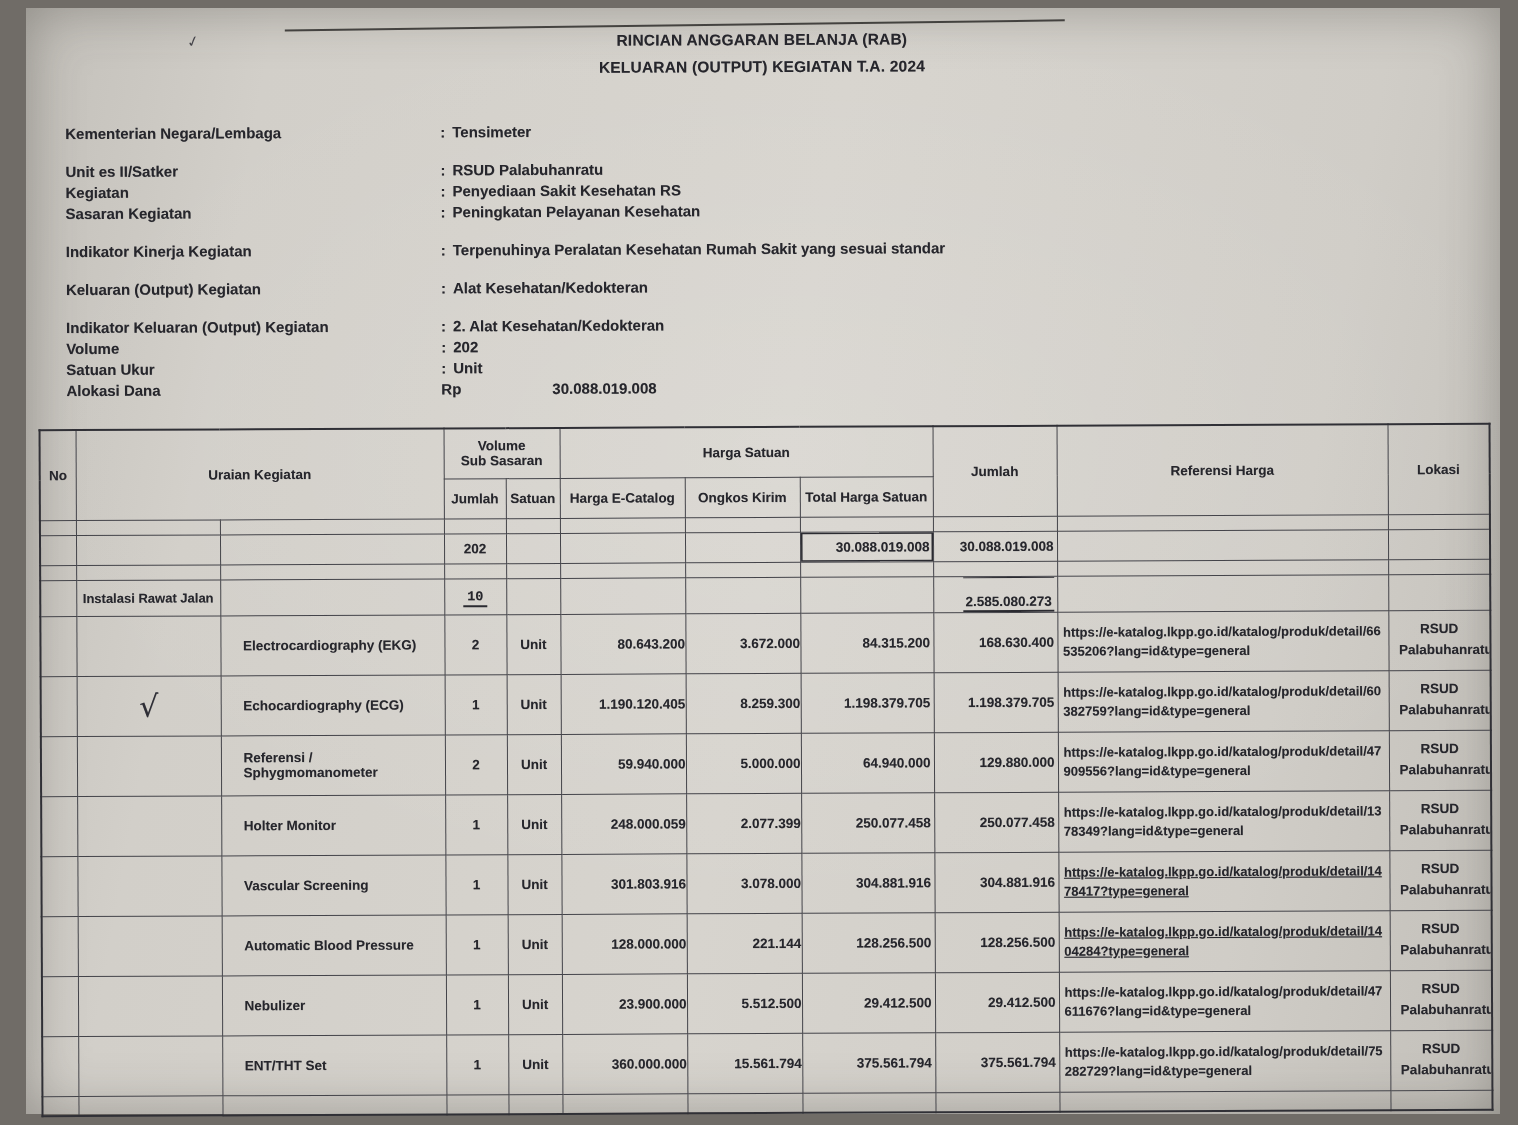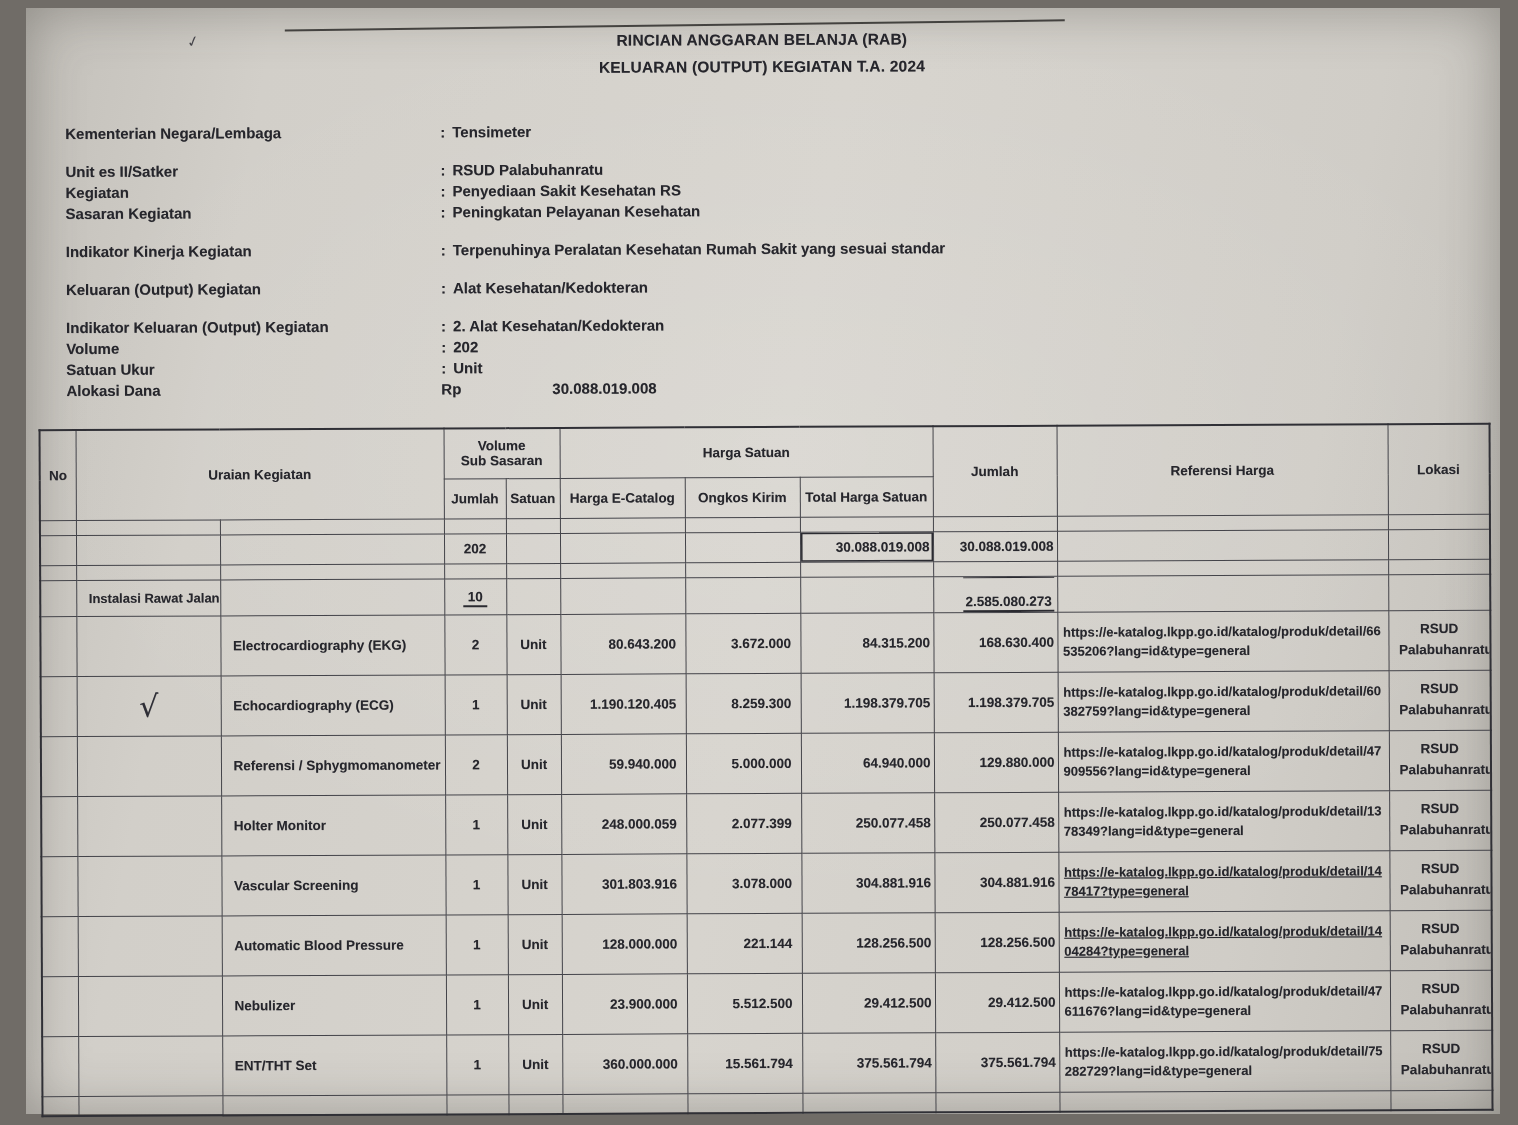--- a/index.html
+++ b/index.html
@@ -47,26 +47,26 @@
     text-shadow:0.2px 0.2px 0.5px rgba(38,38,44,0.3);
   }
   table.rab td, table.rab th { border:1.5px solid #44444a; vertical-align:middle; overflow:hidden; }
   table.rab { border:2.5px solid #303036; }
   table.rab th { font-size:13.5px; text-align:center; font-weight:bold; }
   tr.h1 { height:50px; } tr.h2 { height:40px; }
   tr.sp { height:15px; } tr.sp2 { height:20px; }
   tr.summary { height:30px; } tr.group { height:24px; }
   tr.item { height:60px; }
   .c { text-align:center; }
-  .r { text-align:right; padding-right:9px; }
+  .r { text-align:right; }
   .tight { padding-right:3px; }
-  .l { text-align:left; padding-left:12px; }
-  .gname { font-size:13px; }
+  .l { text-align:left; padding-left:22px; }
+  .gname { font-size:13px; padding-left:6px; }
   .boxed { box-shadow: inset 0 0 0 1.5px #2b2b31; }
-  .dunder { border-bottom:2.5px solid #2a2a30; padding:3px 4px 1px; display:inline-block; }
+  .dunder { border-bottom:2.5px solid #2a2a30; padding:3px 4px 1px; display:inline-block;font-family:Liberation Mono, monospace; }
   .totline { border-top:1.5px solid #2a2a30; border-bottom:2.5px solid #2a2a30; padding:16px 2px 1px; display:inline-block; }
   .sumline { border-bottom:2px solid #2a2a30; }
   .check-cell { font-size:30px; font-weight:400; text-align:center;
     font-family:"DejaVu Sans",sans-serif; color:#2e2e36; }
   .ref { font-size:13px; line-height:1.5; text-align:left; padding:2px 5px;
     word-break:break-all; }
   .ulink { text-decoration:underline; }
   .loc { text-align:center; font-size:13.5px; line-height:1.55; padding:0 10px; }
 </style>
 </head>

